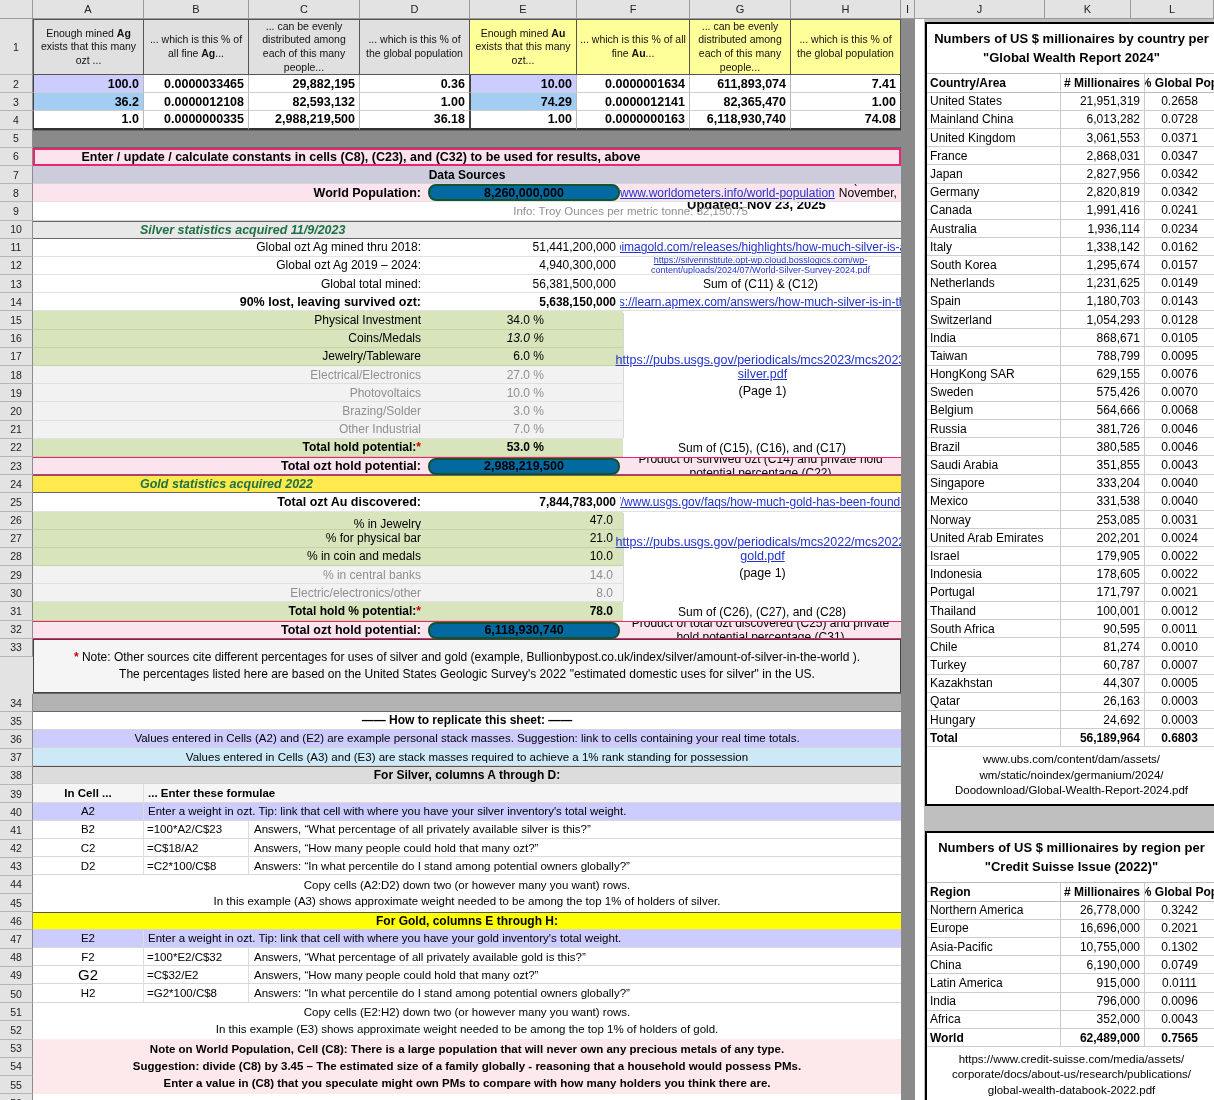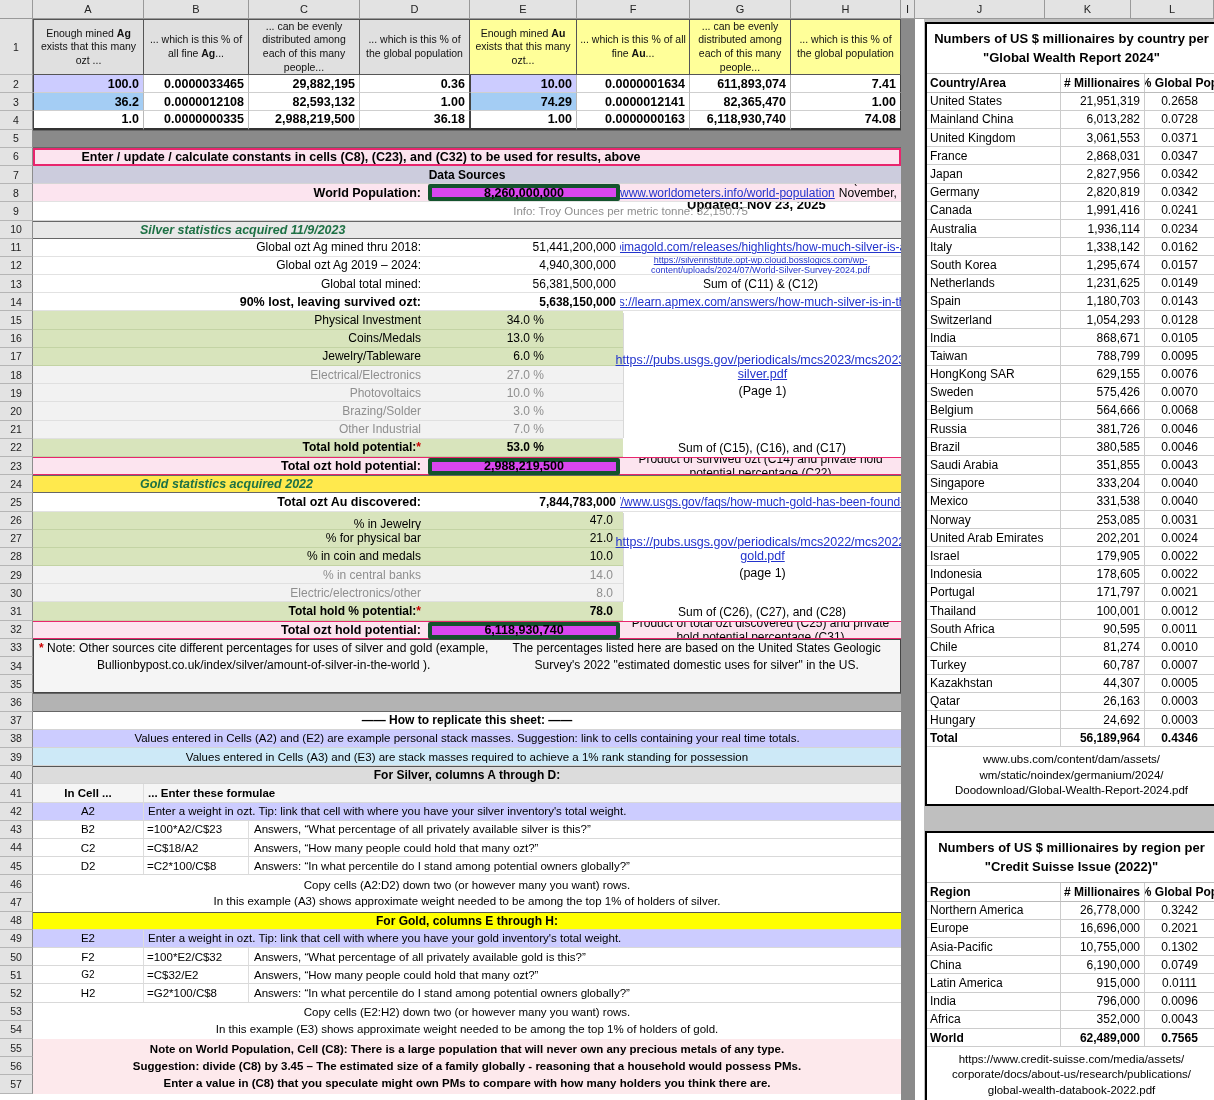--- a/index.html
+++ b/index.html
@@ -22,22 +22,22 @@
   .hcell{box-sizing:border-box;border:1px solid #555;border-left:none;display:flex;align-items:center;
          justify-content:center;text-align:center;font-size:10.5px;line-height:1.3;padding:1px 2px;color:#111;}
   .hcell:first-child{border-left:1px solid #555;}
   .silverhdr{background:#e0e0e0;}
   .goldhdr{background:#ffff99;}
   .ncell{box-sizing:border-box;justify-content:flex-end;padding-right:4px;font-size:12.5px;
          font-weight:bold;border-right:1px solid #b9b9b9;border-bottom:1px solid #cfcfcf;color:#000;}
   .lbl{justify-content:flex-end;text-align:right;font-size:12px;color:#000;padding-right:4px;}
   .val{justify-content:flex-end;text-align:right;font-size:12px;color:#000;padding-right:4px;}
   .note{flex:1;justify-content:center;text-align:center;font-size:12px;color:#000;overflow:hidden;}
-  .redbox{box-sizing:border-box;border:4px solid #14532d;background:#d946ef;display:flex;align-items:center;
-          justify-content:center;font-weight:bold;font-size:12.5px;border-radius:2px;}
+  .redbox{box-sizing:border-box;border:2px solid #14532d;background:#0369a1;display:flex;align-items:center;
+          justify-content:center;font-weight:bold;font-size:12.5px;border-radius:8px;}
   a.lnk{color:#2233cc;text-decoration:underline;cursor:pointer;white-space:nowrap;}
   .graytxt{color:#8f8f8f;}
   .greencell{background:#d8e4bc;}
   .graycell{background:#f2f2f2;}
   .star{color:#cc0000;font-weight:bold;}
   .bandtxt{font-weight:bold;font-style:italic;color:#1e7145;font-size:12.5px;padding-left:107px;}
   .centerline{justify-content:center;text-align:center;}
   .overlay{position:absolute;background:#ffffff;display:flex;flex-direction:column;align-items:center;
            justify-content:center;gap:3px;font-size:12.5px;box-sizing:border-box;border-left:1px solid #d8d8d8;}
   
@@ -101,21 +101,21 @@
       <div class="rowhdr" style="height: 18.2px;">24</div>
       <div class="rowhdr" style="height: 18.2px; text-align: center;">25</div>
       <div class="rowhdr" style="height: 18.2px;">26</div>
       <div class="rowhdr" style="height: 18.2px;">27</div>
       <div class="rowhdr" style="height: 18.2px;">28</div>
       <div class="rowhdr" style="height: 18.2px;">29</div>
       <div class="rowhdr" style="height: 18.2px;">30</div>
       <div class="rowhdr" style="height: 18.2px;">31</div>
       <div class="rowhdr" style="height: 18.2px;">32</div>
       <div class="rowhdr" style="height: 18.2px;">33</div>
-      <div class="rowhdr" style="height: 18.2px;">34</div>
+      <div class="rowhdr" style="height: 18.2px; margin-top: 37px;">34</div>
       <div class="rowhdr" style="height: 18.2px;">35</div>
       <div class="rowhdr" style="height: 18.2px;">36</div>
       <div class="rowhdr" style="height: 18.2px;">37</div>
       <div class="rowhdr" style="height: 18.2px;">38</div>
       <div class="rowhdr" style="height: 18.2px;">39</div>
       <div class="rowhdr" style="height: 18.2px;">40</div>
       <div class="rowhdr" style="height: 18.2px;">41</div>
       <div class="rowhdr" style="height: 18.2px;">42</div>
       <div class="rowhdr" style="height: 18.2px;">43</div>
       <div class="rowhdr" style="height: 18.2px;">44</div>
@@ -236,21 +236,21 @@
       <div class="row" style="height: 18.2px;">
         <div class="cell greencell" style="width: 590px; border-bottom: 1px solid rgb(195, 211, 164);">
           <div class="cell lbl" style="width: 392px; height: 100%;">Physical Investment</div>
           <div class="cell val" style="width: 123px; height: 100%;">34.0 %</div>
         </div>
         <div class="cell note"></div>
       </div>
       <div class="row" style="height: 18.2px;">
         <div class="cell greencell" style="width: 590px; border-bottom: 1px solid rgb(195, 211, 164);">
           <div class="cell lbl" style="width: 392px; height: 100%;">Coins/Medals</div>
-          <div class="cell val" style="width: 123px; height: 100%;">13.0 %</div>
+          <div class="cell val" style="width: 123px; height: 100%; font-style: italic;">13.0 %</div>
         </div>
         <div class="cell note"></div>
       </div>
       <div class="row" style="height: 18.2px;">
         <div class="cell greencell" style="width: 590px; border-bottom: 1px solid rgb(195, 211, 164);">
           <div class="cell lbl" style="width: 392px; height: 100%;">Jewelry/Tableware</div>
           <div class="cell val" style="width: 123px; height: 100%;">6.0 %</div>
         </div>
         <div class="cell note"></div>
       </div>
@@ -344,21 +344,21 @@
           <div class="cell lbl" style="width: 392px; height: 100%; font-weight: bold;">Total hold % potential: <span class="star">*</span></div>
           <div class="cell val" style="width: 192px; height: 100%; font-weight: bold;">78.0</div>
         </div>
         <div class="cell note">Sum of (C26), (C27), and (C28)</div>
       </div>
       <div class="row" style="height: 18.2px; background: rgb(252, 228, 239); border-top: 1px solid rgb(232, 37, 109); border-bottom: 1px solid rgb(232, 37, 109);">
         <div class="cell lbl" style="width: 392px; font-weight: bold; font-size: 12.5px;">Total ozt hold potential:</div>
         <div class="redbox" style="width: 192px; height: 17px; margin: 0px 0px 0px 3px;">6,118,930,740</div>
         <div class="cell note">Product of total ozt discovered (C25) and private hold potential percentage (C31)</div>
       </div>
-      <div class="row" style="height: 54.6px; background: rgb(245, 245, 245); border: 1px solid rgb(68, 68, 68); flex-direction: row; justify-content: center; align-items: flex-start;">
+      <div class="row" style="height: 54.6px; background: rgb(245, 245, 245); border: 1px solid rgb(68, 68, 68); flex-direction: column; justify-content: center; align-items: center;">
         <div style="font-size: 12px; line-height: 1.45; text-align: center;"><span class="star">*</span> Note: Other sources cite different percentages for uses of silver and gold (example, Bullionbypost.co.uk/index/silver/amount-of-silver-in-the-world ).</div>
         <div style="font-size: 12px; line-height: 1.45; text-align: center;">The percentages listed here are based on the United States Geologic Survey's 2022 "estimated domestic uses for silver" in the US.</div>
       </div>
       <div class="row" style="height: 18.2px; background: rgb(179, 179, 179); border-top: 1px solid rgb(102, 102, 102); border-bottom: 1px solid rgb(102, 102, 102);"></div>
       <div class="row" style="height: 18.2px; background: rgb(255, 255, 255); border-bottom: 1px solid rgb(213, 213, 213);">
         <div class="cell centerline" style="width: 100%; font-size: 12px; font-weight: bold;">—— How to replicate this sheet: ——</div>
       </div>
       <div class="row" style="height: 18.2px; background: rgb(204, 204, 255); border-bottom: 1px solid rgb(213, 213, 213);">
         <div class="cell centerline" style="width: 100%; font-size: 11.5px;">Values entered in Cells (A2) and (E2) are example personal stack masses. Suggestion: link to cells containing your real time totals.</div>
       </div>
@@ -401,21 +401,21 @@
       <div class="row" style="height: 18.2px; background: rgb(204, 204, 255); border-bottom: 1px solid rgb(217, 217, 217);">
         <div class="cell centerline" style="width: 111px; font-size: 11.5px; border-right: 1px solid rgb(221, 221, 221);">E2</div>
         <div class="cell" style="flex: 1 1 0%; font-size: 11.5px; padding-left: 4px;">Enter a weight in ozt. Tip: link that cell with where you have your gold inventory's total weight.</div>
       </div>
       <div class="row" style="height: 18.2px; border-bottom: 1px solid rgb(217, 217, 217);">
         <div class="cell centerline" style="width: 111px; font-size: 11.5px; border-right: 1px solid rgb(221, 221, 221);">F2</div>
         <div class="cell" style="width: 105px; font-size: 11.5px; padding-left: 3px; background: rgb(255, 255, 255); border-right: 1px solid rgb(221, 221, 221);">=100*E2/C$32</div>
         <div class="cell" style="flex: 1 1 0%; font-size: 11.5px; padding-left: 5px;">Answers, “What percentage of all privately available gold is this?”</div>
       </div>
       <div class="row" style="height: 18.2px; border-bottom: 1px solid rgb(217, 217, 217);">
-        <div class="cell centerline" style="width: 111px; font-size: 10px; border-right: 1px solid rgb(221, 221, 221);">G2</div>
+        <div class="cell centerline" style="width: 111px; font-size: 15px; border-right: 1px solid rgb(221, 221, 221);">G2</div>
         <div class="cell" style="width: 105px; font-size: 11.5px; padding-left: 3px; background: rgb(255, 255, 255); border-right: 1px solid rgb(221, 221, 221);">=C$32/E2</div>
         <div class="cell" style="flex: 1 1 0%; font-size: 11.5px; padding-left: 5px;">Answers, “How many people could hold that many ozt?”</div>
       </div>
       <div class="row" style="height: 18.2px; border-bottom: 1px solid rgb(217, 217, 217);">
         <div class="cell centerline" style="width: 111px; font-size: 11.5px; border-right: 1px solid rgb(221, 221, 221);">H2</div>
         <div class="cell" style="width: 105px; font-size: 11.5px; padding-left: 3px; background: rgb(255, 255, 255); border-right: 1px solid rgb(221, 221, 221);">=G2*100/C$8</div>
         <div class="cell" style="flex: 1 1 0%; font-size: 11.5px; padding-left: 5px;">Answers: “In what percentile do I stand among potential owners globally?”</div>
       </div>
       <div class="row" style="height: 36.4px; background: rgb(255, 255, 255); flex-direction: column; justify-content: center; align-items: center;">
         <div style="font-size: 11.5px; line-height: 1.45; text-align: center;">Copy cells (E2:H2) down two (or however many you want) rows.</div>
@@ -620,21 +620,21 @@
             <div class="tc pct">0.0003</div>
           </div>
           <div class="trow">
             <div class="tc name">Hungary</div>
             <div class="tc mill">24,692</div>
             <div class="tc pct">0.0003</div>
           </div>
           <div class="trow totalrow">
             <div class="tc name">Total</div>
             <div class="tc mill">56,189,964</div>
-            <div class="tc pct">0.4346</div>
+            <div class="tc pct">0.6803</div>
           </div>
         </div>
       <div class="psrc">
         <span>www.ubs.com/content/dam/assets/</span><br>
         <span>wm/static/noindex/germanium/2024/</span><br>
         <span>Doodownload/Global-Wealth-Report-2024.pdf</span>
       </div>
     </div>
 
     <div class="pbox" id="cs-box" style="top:812px;">

